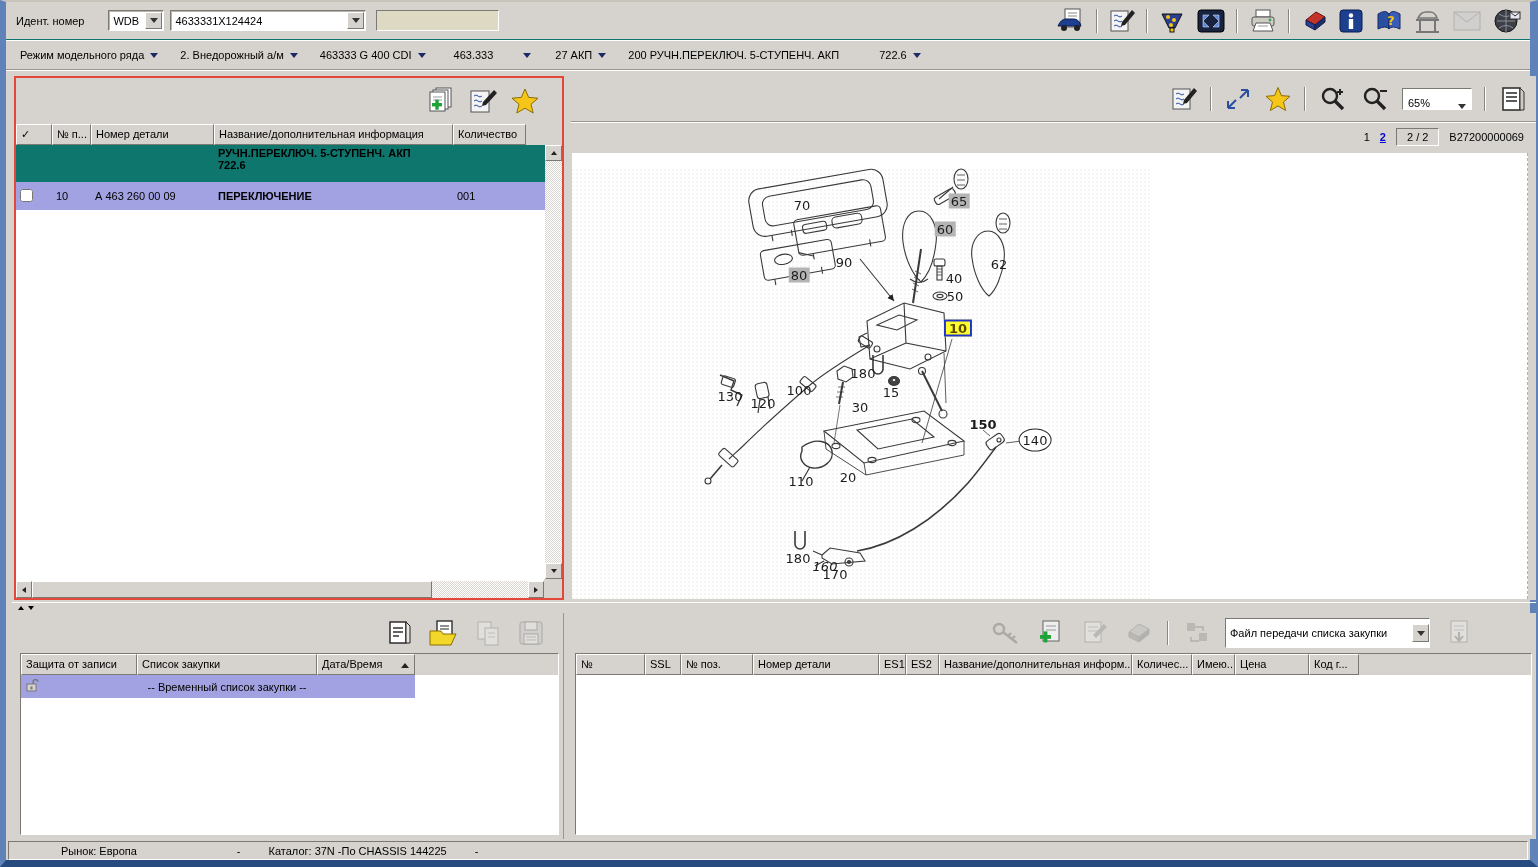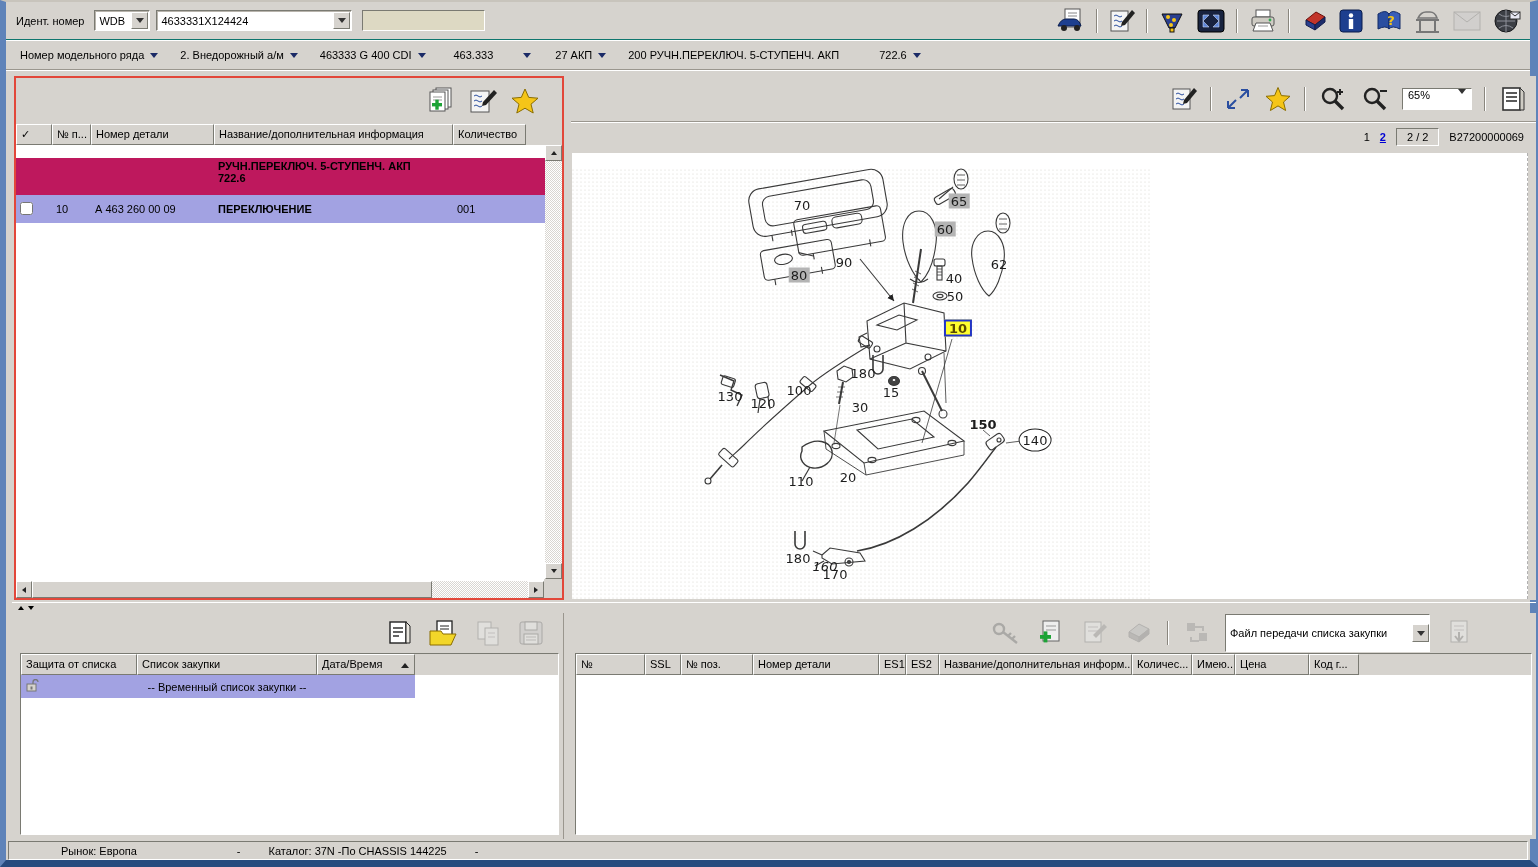--- a/index.html
+++ b/index.html
@@ -28,21 +28,21 @@
   .row2 { position:absolute; left:0; top:39px; width:1524px; height:29px; border-bottom:1px solid #9a968e; box-shadow:0 1px 0 #fff; display:flex; align-items:center; }
   .mitem { display:flex; align-items:center; gap:6px; white-space:nowrap; cursor:default; }
   .mitem .tri-dn { border-top-color:#1a2a66; }
 
   
   .parts { position:absolute; left:8px; top:74px; width:550px; height:524px; border:2px solid #e2473a; background:#fff; }
   .parts .tb { height:46px; background:#d6d3ce; display:flex; align-items:center; justify-content:flex-end; gap:12px; padding-right:22px; }
   .grid-hd { display:flex; height:21px; background:#d6d3ce; }
   .grid-hd .c { border:1px solid; border-color:#fff #7a7a72 #7a7a72 #fff; padding:3px 3px 0 4px; white-space:nowrap; overflow:hidden; }
   .parts .c0{width:36px}.parts .c1{width:39px}.parts .c2{width:123px}.parts .c3{width:239px}.parts .c4{width:73px}
-  .row-group { display:flex; background:#be185d; min-height:37px;margin-top:13px; }
+  .row-group { display:flex; background:#0f766e; min-height:37px; }
   .row-group .cell { padding:2px 4px; }
   .row-sel { display:flex; background:#a2a2e2; height:28px; align-items:center; }
   .row-sel .cell { padding:0 4px; white-space:nowrap; overflow:hidden; }
   .b { font-weight:bold; }
 
   
   .sb-btn { background:#d6d3ce; border:1px solid; border-color:#fff #7a7a72 #7a7a72 #fff; display:flex; align-items:center; justify-content:center; }
   .vsb { position:absolute; right:0; top:67px; bottom:19px; width:17px; background:repeating-conic-gradient(#fff 0 25%, #d9d6d1 0 50%) 0 0/2px 2px; }
   .vsb .up,.vsb .dn { position:absolute; left:0; width:17px; height:16px; }
   .vsb .up{top:0}.vsb .dn{bottom:0}
@@ -56,21 +56,21 @@
   .tri-lf-s{width:0;height:0;border-top:3px solid transparent;border-bottom:3px solid transparent;border-right:4px solid #222;}
   .tri-rt-s{width:0;height:0;border-top:3px solid transparent;border-bottom:3px solid transparent;border-left:4px solid #222;}
 
   
   .split { position:absolute; left:6px; top:600px; width:1524px; height:11px; display:flex; align-items:center; gap:4px; padding-left:6px; border-top:1px solid #fff; }
   .split .t { cursor:pointer; }
 
   
   .diag { position:absolute; left:565px; top:74px; width:965px; height:524px; background:#d6d3ce; }
   .diag .tb { height:46px; display:flex; align-items:center; justify-content:flex-end; gap:12px; padding-right:10px; border-bottom:1px solid #9a968e; box-shadow:0 1px 0 #fff; }
-  .zoombox { width:70px; height:22px; background:#fff; border:1px solid; border-color:#7a7a72 #fff #fff #7a7a72; display:flex; align-items:flex-start; }
+  .zoombox { width:70px; height:22px; background:#fff; border:1px solid; border-color:#7a7a72 #fff #fff #7a7a72; display:flex; align-items:flex-end; }
   .zoombox .val{flex:1; padding-left:5px;}
   .pgrow { height:29px; display:flex; align-items:center; justify-content:flex-end; gap:10px; padding-right:12px; }
   .pg1 { color:#000; }
   .pg2 { color:#0000d4; font-weight:bold; text-decoration:underline; cursor:pointer; }
   .pgbox { border:1px solid; border-color:#7a7a72 #fff #fff #7a7a72; background:#d6d3ce; padding:2px 10px; }
   .canvas { position:absolute; left:1px; top:77px; width:956px; height:446px; background:#fff; border-right:1px dashed #b0b0b0; }
   .canvas svg { position:absolute; left:0; top:0; }
   .callout { position:absolute; transform:translate(-50%,-50%); font-family:"DejaVu Sans",sans-serif; font-size:13px; color:#1c1c1c; line-height:1; padding:1px 2px; cursor:pointer; }
   .callout.gray { background:#b4b4b4; }
   .callout.selected { background:#ffff2e; border:2px solid #2335c8; font-weight:bold; color:#5a4a00; padding:0 3px; }
@@ -84,36 +84,36 @@
   .bl .c0{width:116px}.bl .c1{width:180px}.bl .c2{width:98px}
   .rowbuy { display:flex; height:23px; background:#a2a2e2; align-items:center; width:394px; }
   .rowbuy .cell{ padding:0 4px; }
   .sortmark { display:inline-block; width:0; height:0; border-left:4px solid transparent; border-right:4px solid transparent; border-bottom:5px solid #222; margin-left:18px; }
 
   .br { position:absolute; left:565px; top:611px; width:965px; height:226px; background:#d6d3ce; }
   .br .tb { padding-left:420px; }
   .br .list { position:absolute; left:4px; top:40px; right:4px; bottom:4px; background:#fff; border:1px solid; border-color:#7a7a72 #fff #fff #7a7a72; }
   .br .c0{width:69px}.br .c1{width:36px}.br .c2{width:72px}.br .c3{width:126px}.br .c4{width:27px}.br .c5{width:33px}
   .br .c6{width:193px}.br .c7{width:60px}.br .c8{width:43px}.br .c9{width:74px}.br .c10{width:50px}
-  .transfer-combo { width:205px; height:38px; background:#fff; border:1px solid; border-color:#7a7a72 #fff #fff #7a7a72; display:flex; align-items:center; }
+  .transfer-combo { width:205px; height:30px; background:#fff; border:1px solid; border-color:#7a7a72 #fff #fff #7a7a72; display:flex; align-items:center; }
   .transfer-combo .val { flex:1; padding-left:4px; white-space:nowrap; overflow:hidden; }
 
   
   .status { position:absolute; left:0; top:838px; width:1524px; height:21px; padding:1px 2px; }
   .status .inner { height:19px; border:1px solid; border-color:#7a7a72 #fff #fff #7a7a72; display:flex; align-items:center; }
   .status span { white-space:nowrap; }
 </style>
 </head>
 <body>
 
 <div class="window">
 
   <div class="row1">
     <span class="lbl">Идент. номер</span>
-    <div class="combo" style="width:56px; margin-left:10px;">
+    <div class="combo" style="width:56px; margin-left:24px;">
       <span class="val">WDB</span>
       <span class="btn">
           <span class="tri-dn"></span>
         </span>
     </div>
     <div class="combo" style="width:196px; margin-left:6px;">
       <span class="val">4633331X124424</span>
       <span class="btn">
           <span class="tri-dn"></span>
         </span>
@@ -208,21 +208,21 @@
             <path d="M5 13 h18 M14 2 v22 M7 6 q7 5 14 0 M7 20 q7-5 14 0" fill="none" stroke="#8d9099"></path>
             <rect x="18" y="4" width="10" height="7" fill="#e8e8f4" stroke="#333"></rect>
             <path d="M18 4 l5 4 5-4" fill="none" stroke="#333"></path>
           </svg>
       </span>
     </div>
   </div>
 
   <div class="row2">
     <span class="mitem" style="margin-left:14px">
-        <span>Номер модельного ряда</span>
+        <span>Режим модельного ряда</span>
         <span class="tri-dn"></span>
       </span>
     <span class="mitem" style="margin-left:22px">
         <span>2. Внедорожный а/м</span>
         <span class="tri-dn"></span>
       </span>
     <span class="mitem" style="margin-left:22px">
         <span>463333 G 400 CDI</span>
         <span class="tri-dn"></span>
       </span>
@@ -569,21 +569,21 @@
             <rect x="3" y="3" width="22" height="22" rx="2" fill="#cfccc4" stroke="#777"></rect>
             <rect x="8" y="3" width="12" height="8" fill="#eee" stroke="#777"></rect>
             <rect x="7" y="15" width="14" height="10" fill="#eee" stroke="#777"></rect>
             <line x1="9" y1="18" x2="19" y2="18" stroke="#999"></line>
             <line x1="9" y1="21" x2="19" y2="21" stroke="#999"></line>
           </svg>
       </span>
     </div>
     <div class="list">
       <div class="grid-hd" style="background:#d6d3ce">
-        <div class="c c0">Защита от списка</div>
+        <div class="c c0">Защита от записи</div>
         <div class="c c1">Список закупки</div>
         <div class="c c2"><span>Дата/Время</span><span class="sortmark"></span></div>
       </div>
       <div class="rowbuy">
         <div class="cell c0">
           <span class="icon">
             <svg width="15" height="13" viewBox="0 0 15 13">
                 <rect x="2" y="5" width="9" height="7" fill="#d6d3ce" stroke="#777"></rect>
                 <path d="M8 5 v-2 a2.5 2.5 0 0 1 5 0" fill="none" stroke="#777" stroke-width="1.3"></path>
                 <rect x="5.5" y="7.5" width="2" height="3" fill="#777"></rect>

